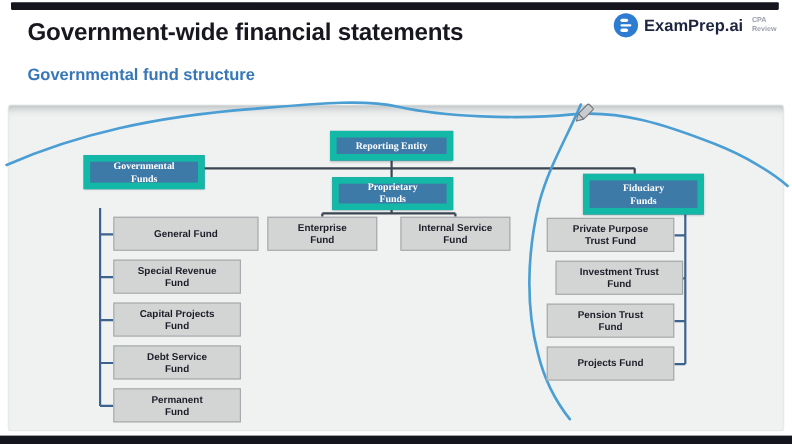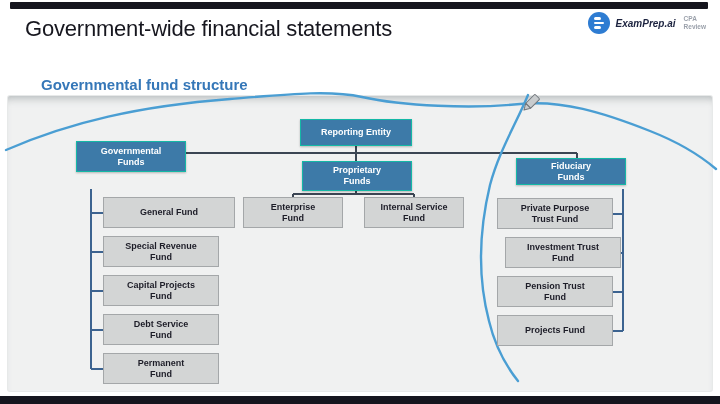--- a/index.html
+++ b/index.html
@@ -1,38 +1,38 @@
 <!DOCTYPE html>
 <html><head>
 <meta charset="utf-8">
 <style>
   html,body{margin:0;padding:0;background:#ffffff;}
   .slide{position:relative;width:720px;height:404px;background:#ffffff;overflow:hidden;
          font-family:"Liberation Sans",sans-serif;}
   .top-bar{position:absolute;left:10px;right:12px;top:2px;height:7px;background:#15151e;border-radius:1px;}
   .bottom-bar{position:absolute;left:0;right:0;bottom:0;height:8px;background:#15151e;}
-  .title{position:absolute;left:25px;top:16px;margin:0;font-size:22px;font-weight:400;
+  .title{position:absolute;left:25px;top:16px;margin:0;font-size:22px;font-weight:700;
          color:#17171f;letter-spacing:-0.2px;}
-  .subtitle{position:absolute;left:25px;top:60px;margin:16px;font-size:15px;font-weight:800;color:#3577b8;}
+  .subtitle{position:absolute;left:25px;top:60px;margin:0;font-size:15px;font-weight:800;color:#3577b8;}
   .logo{position:absolute;right:14px;top:12px;display:flex;align-items:center;gap:6px;}
   .logo-circle{width:22px;height:22px;border-radius:50%;background:#2e7cd2;display:flex;
                flex-direction:column;justify-content:center;align-items:flex-start;
                padding-left:6px;gap:2px;box-sizing:border-box;}
   .bar{height:2.5px;background:#ffffff;border-radius:2px;display:block;}
   .b1{width:7px}.b2{width:10px}.b3{width:7px}
-  .logo-name{font-weight:bold;font-size:10px;color:#1d2440;font-style:italic;}
+  .logo-name{font-weight:bold;font-size:15px;color:#1d2440;}
   .logo-tag{display:flex;flex-direction:column;font-size:6.5px;line-height:1.25;
             color:#9ba1ab;font-weight:bold;margin-left:2px;}
   .panel{position:absolute;left:8px;right:8px;top:96px;height:295px;background:#f0f1f1;
          border-radius:2px;box-shadow:inset 0 8px 8px -6px rgba(100,110,115,.45), 0 0 0 1px #e7e9e9;z-index:0;}
   .overlay{position:absolute;left:0;top:0;width:720px;height:404px;z-index:1;pointer-events:none;}
   .node{position:absolute;display:flex;flex-direction:column;align-items:center;justify-content:center;
         text-align:center;font-weight:bold;font-size:9px;line-height:1.2;z-index:2;box-sizing:border-box;}
   .node span{display:block;}
-  .node.blue{background:#3d7aa8;color:#ffffff;border:1px solid #14b8a6;box-shadow:0 1px 2px rgba(0,0,0,.25);}
+  .node.blue{background:#3d7aa8;color:#ffffff;border:6px solid #14b8a6;box-shadow:0 1px 2px rgba(0,0,0,.25);font-family:Liberation Serif, serif;}
   .node.gray{background:#d3d5d5;color:#1d1d28;border:1px solid #a4a7a9;}
 </style>
 </head>
 <body>
 
 <div class="slide">
 
   <div class="top-bar"></div>
 
   <h1 class="title">Government-wide financial statements</h1>
@@ -78,21 +78,21 @@
   </div>
 
   <div class="node blue" style="left:76px;top:141px;width:110px;height:31px">
     <span>Governmental</span>
     <span>Funds</span>
   </div>
   <div class="node blue" style="left:302px;top:161px;width:110px;height:30px">
     <span>Proprietary</span>
     <span>Funds</span>
   </div>
-  <div class="node blue" style="left:516px;top:158px;width:110px;height:27px">
+  <div class="node blue" style="left:530px;top:158px;width:110px;height:37px">
     <span>Fiduciary</span>
     <span>Funds</span>
   </div>
 
   <div class="node gray" style="left:103px;top:197px;width:132px;height:31px">
     <span>General Fund</span>
     <span></span>
   </div>
   <div class="node gray" style="left:103px;top:236px;width:116px;height:31px">
     <span>Special Revenue</span>

